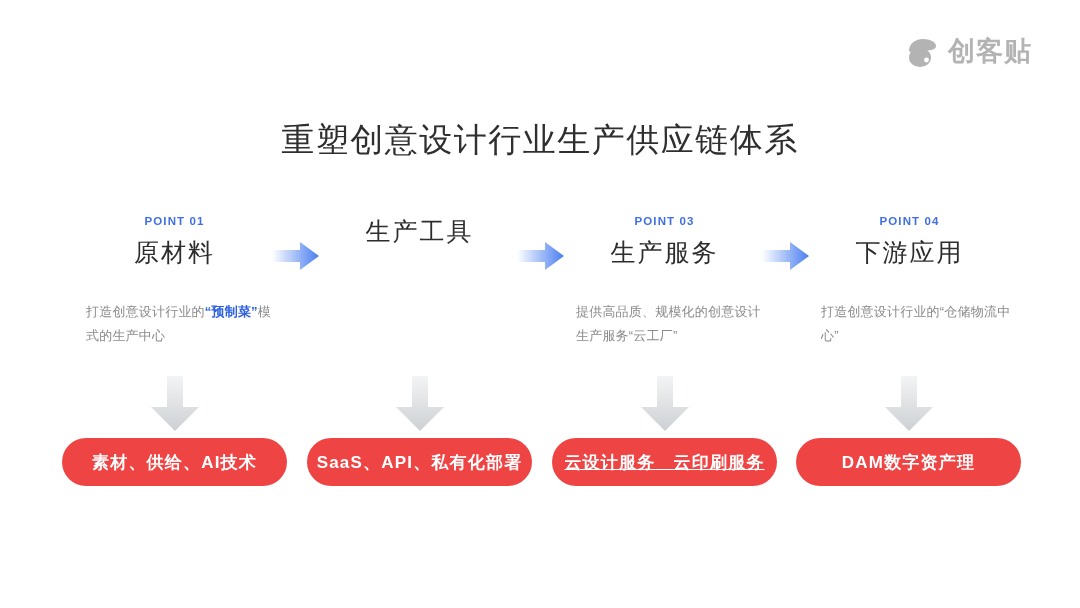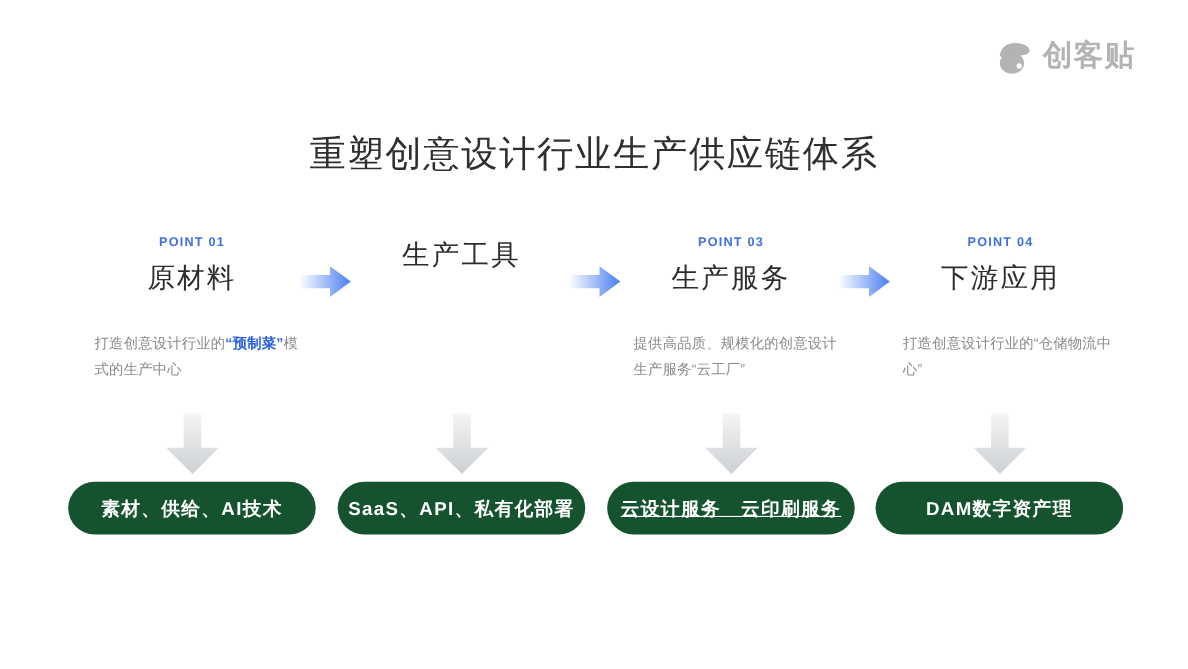--- a/index.html
+++ b/index.html
@@ -127,21 +127,21 @@
     position: absolute;
     top: 438px;
     left: 0;
     width: 1080px;
     height: 48px;
   }
   .pill {
     position: absolute;
     height: 48px;
     border-radius: 24px;
-    background: #14532d;
+    background: #ef4444;
     color: #ffffff;
     display: flex;
     align-items: center;
     justify-content: center;
     font-size: 17px;
     font-weight: 700;
     letter-spacing: 1.2px;
     box-sizing: border-box;
     white-space: pre;
   }

